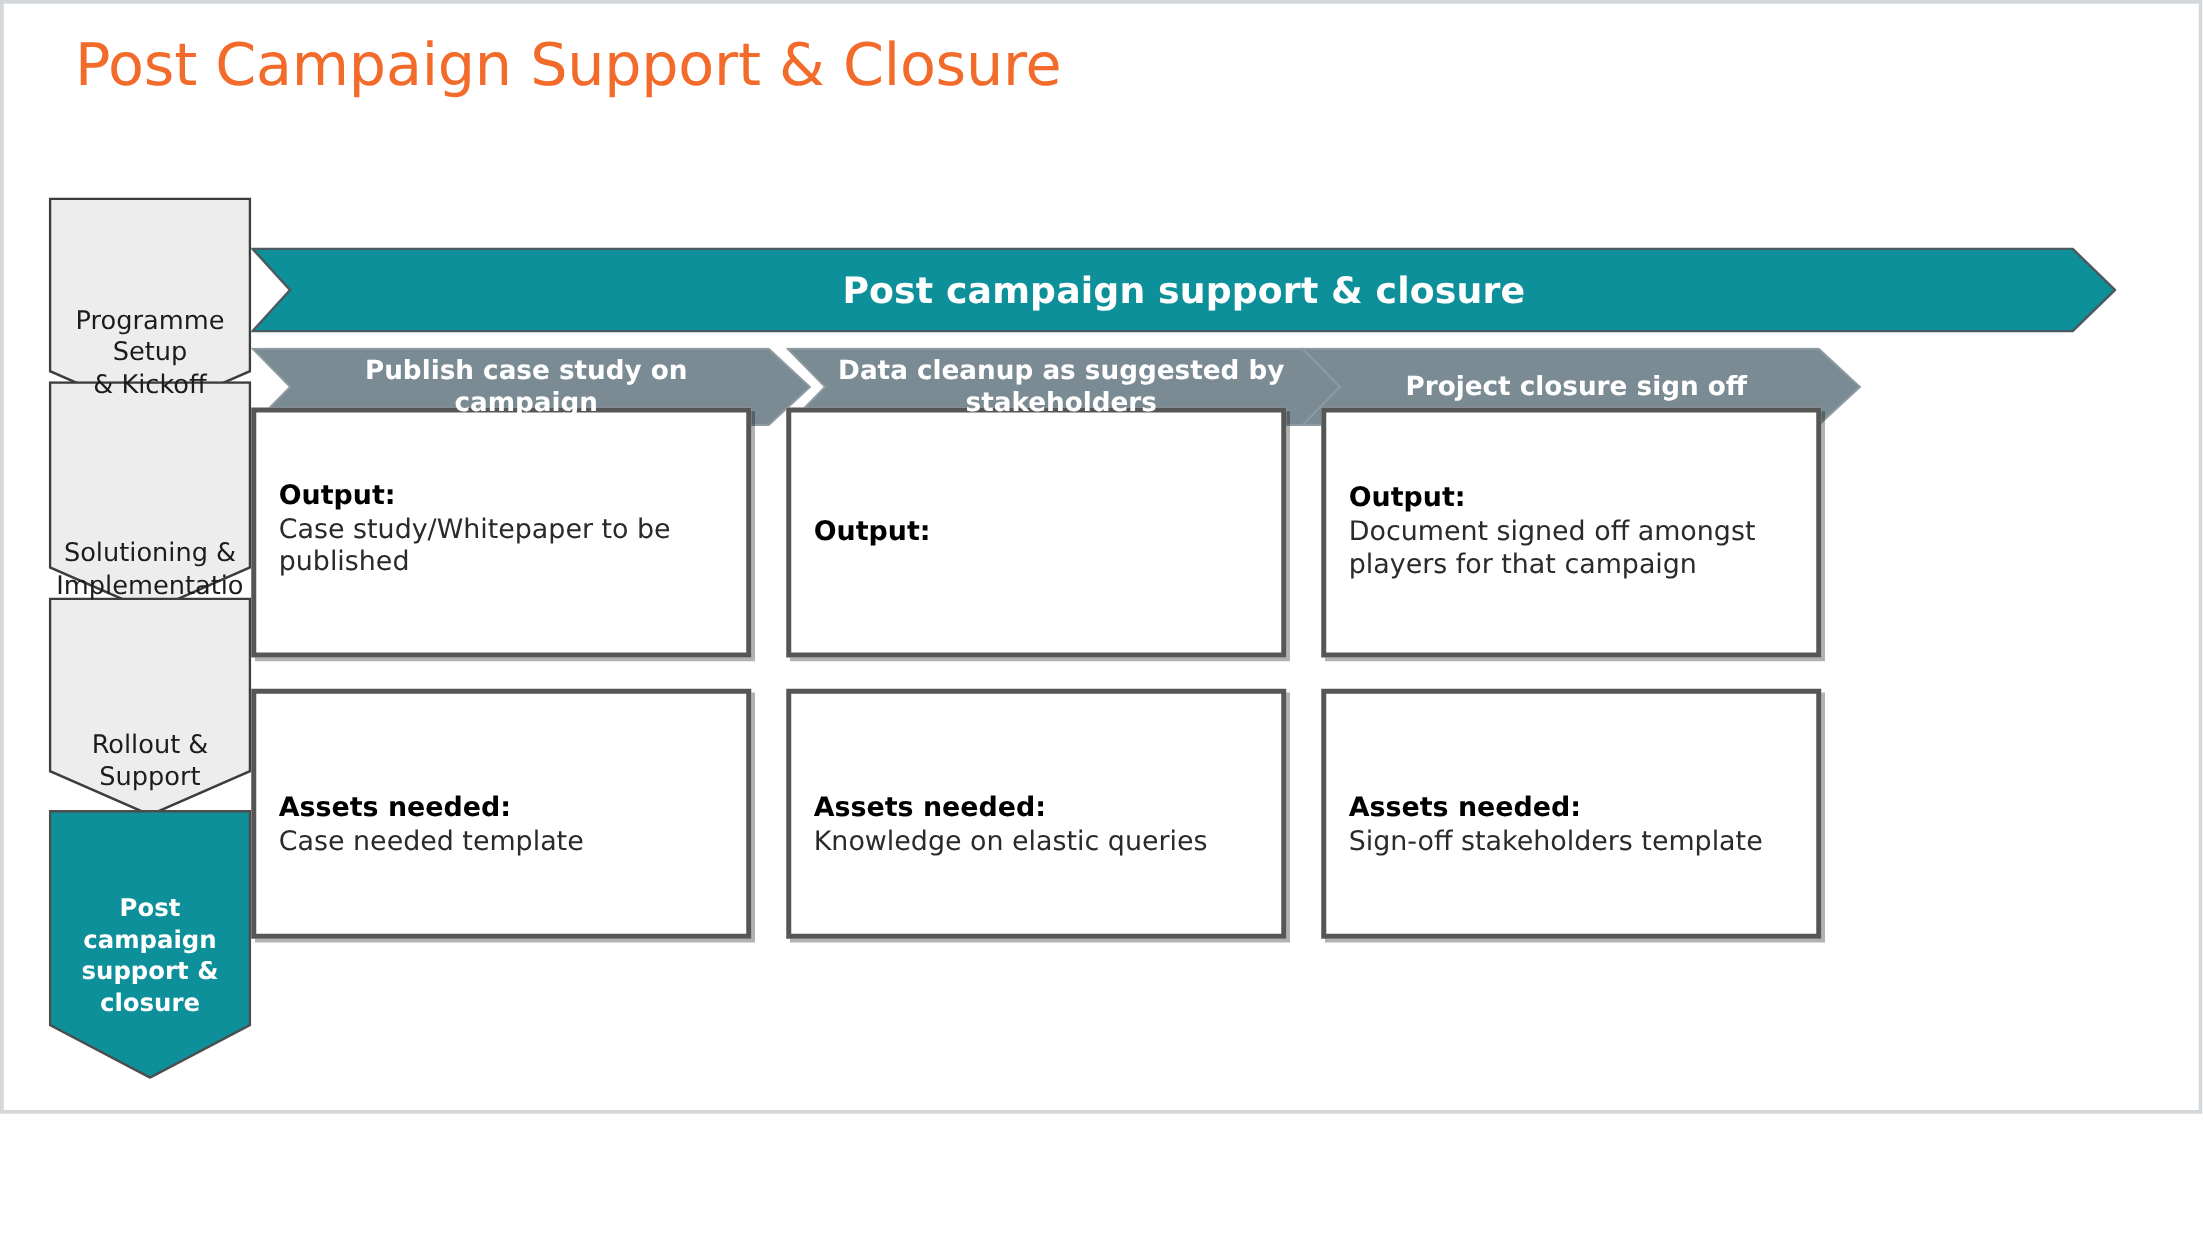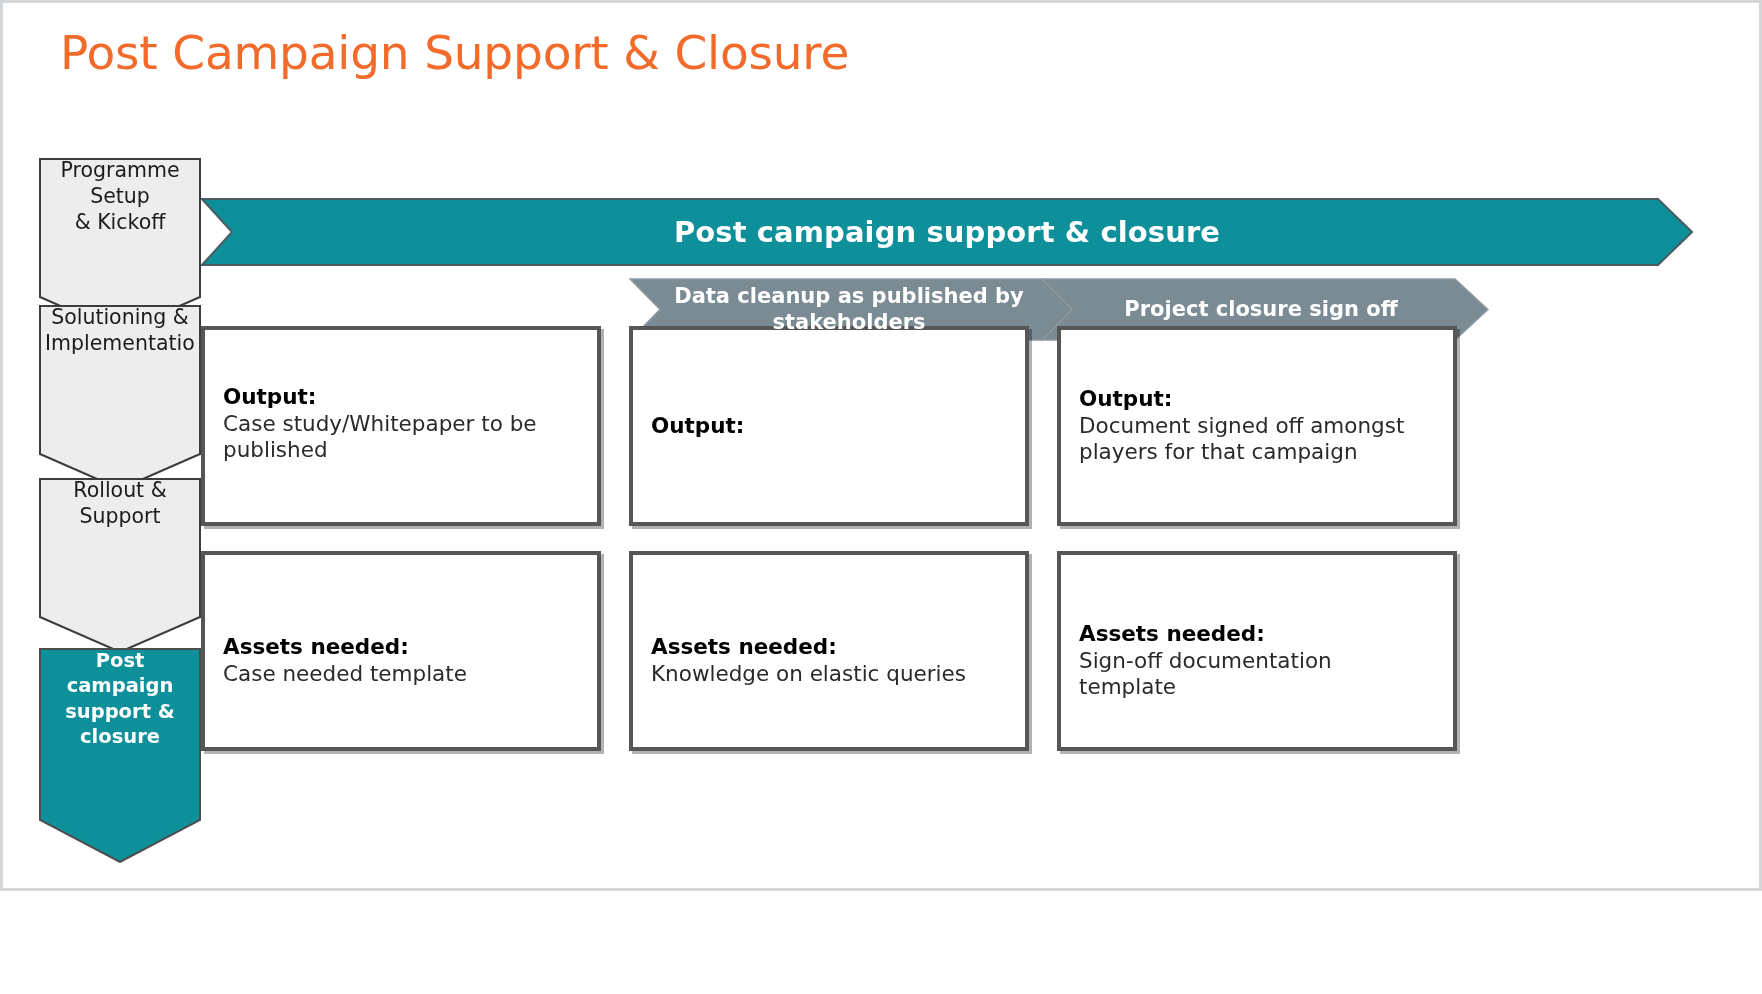--- a/index.html
+++ b/index.html
@@ -39,21 +39,21 @@
     left: 36px;
     top: 155px;
     width: 162px;
     height: 800px;
   }
   .phase {
     position: absolute;
     left: 0;
     width: 162px;
     display: flex;
-    align-items: flex-start;
+    align-items: flex-end;
     justify-content: center;
   }
   .phase-shape {
     position: absolute;
     inset: 0;
   }
   .phase-label {
     position: relative;
     z-index: 2;
     width: 150px;
@@ -220,26 +220,32 @@
 
   <div id="main">
 
     <div id="master-banner">
       <svg viewBox="0 0 1492 68" preserveAspectRatio="none">
         <polygon points="1,1 1457,1 1491,34 1457,67 1,67 31,34" fill="#0D9099" stroke="#4a5a60" stroke-width="2"></polygon>
       </svg>
       <div id="master-banner-label">Post campaign support &amp; closure</div>
     </div>
 
+    <div class="col-header c0">
+      <svg viewBox="0 0 448 63" preserveAspectRatio="none">
+        <polygon points="1,1 414,1 447,31.5 414,62 1,62 31,31.5" fill="#7B8B94" stroke="#8f9ba2" stroke-width="1.5"></polygon>
+      </svg>
+      <div class="col-header-label">Publish case study on campaign</div>
+    </div>
 
     <div class="col-header c1">
       <svg viewBox="0 0 448 63" preserveAspectRatio="none">
         <polygon points="1,1 414,1 447,31.5 414,62 1,62 31,31.5" fill="#7B8B94" stroke="#8f9ba2" stroke-width="1.5"></polygon>
       </svg>
-      <div class="col-header-label">Data cleanup as published by stakeholders</div>
+      <div class="col-header-label">Data cleanup as suggested by stakeholders</div>
     </div>
 
     <div class="col-header c2">
       <svg viewBox="0 0 448 63" preserveAspectRatio="none">
         <polygon points="1,1 414,1 447,31.5 414,62 1,62 31,31.5" fill="#7B8B94" stroke="#8f9ba2" stroke-width="1.5"></polygon>
       </svg>
       <div class="col-header-label">Project closure sign off</div>
     </div>
 
     <div class="card r0 k0">
@@ -272,18 +278,18 @@
     <div class="card r1 k1">
       <div class="card-text">
         <span class="lbl">Assets needed:</span>
         <span class="val">Knowledge on elastic queries</span>
       </div>
     </div>
 
     <div class="card r1 k2">
       <div class="card-text">
         <span class="lbl">Assets needed:</span>
-        <span class="val">Sign-off documentation template</span>
+        <span class="val">Sign-off stakeholders template</span>
       </div>
     </div>
 
   </div>
 </div>
 
 </body></html>

